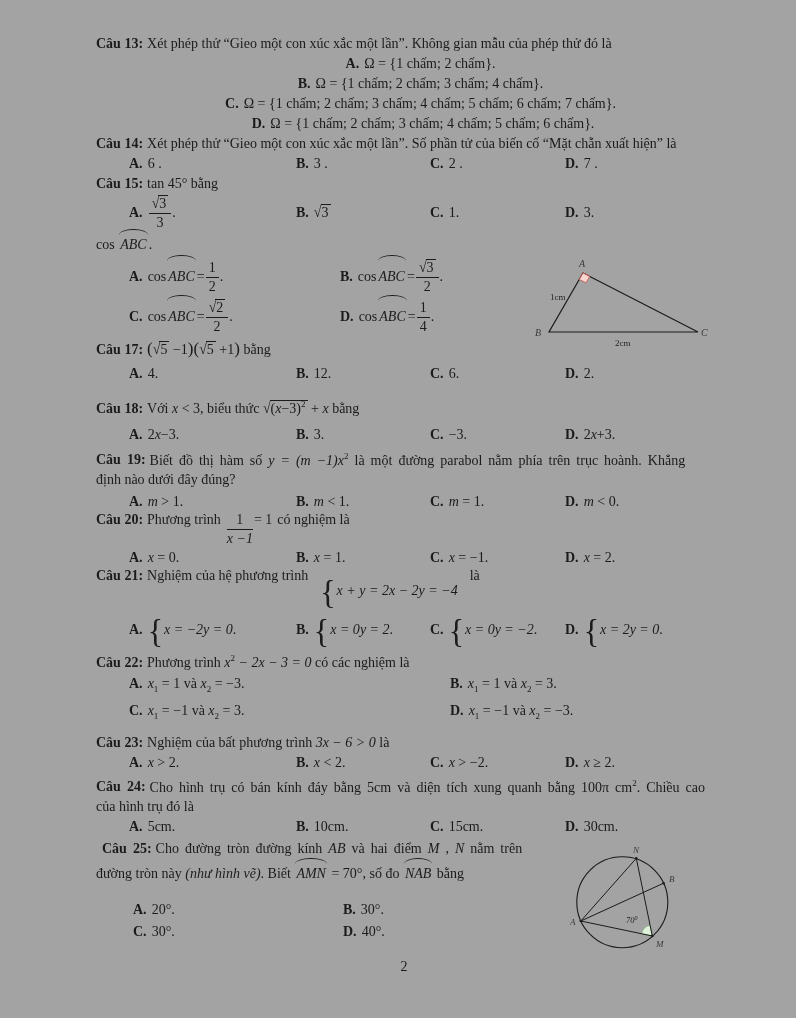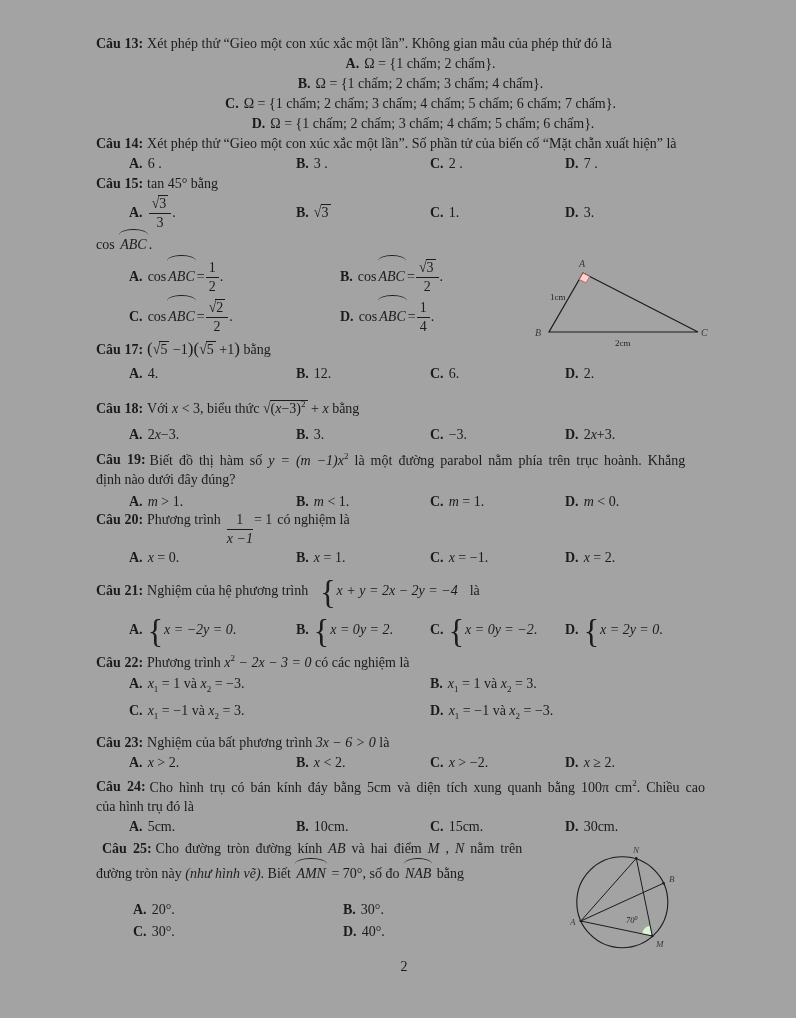--- a/index.html
+++ b/index.html
@@ -7,21 +7,21 @@
   .page{position:relative;width:796px;height:1018px;background:#a3a3a3;overflow:hidden;
         font-family:"Liberation Serif","DejaVu Serif",serif;font-size:14px;color:#1b1b1b;}
   .content{position:absolute;left:96px;top:34px;width:616px;}
   .line{line-height:20px;}
   .ql{font-weight:bold;margin-right:4px;}
   .k{font-weight:bold;margin-right:5px;}
   .it{font-style:italic;}
   .ol{padding-left:33px;line-height:20px;text-align:center;}
   .opts4{display:grid;grid-template-columns:167px 134px 135px 1fr;padding-left:33px;line-height:20px;}
   .opts2a{display:grid;grid-template-columns:211px 1fr;padding-left:33px;}
-  .opts2b{display:grid;grid-template-columns:301px 1fr;padding-left:33px;line-height:21px;}
+  .opts2b{display:grid;grid-template-columns:301px 1fr;padding-left:33px;line-height:21px;gap:20px;}
   .opts2c{display:grid;grid-template-columns:210px 1fr;padding-left:37px;line-height:22px;}
   .ws{word-spacing:2.5px;}
   sup{font-size:9px;}
   sub{font-size:9px;}
   
   .frac{display:inline-block;vertical-align:middle;text-align:center;line-height:1.12;margin:0 1px;}
   .fn{display:block;border-bottom:1px solid #1b1b1b;padding:0 3px 1px;}
   .fd{display:block;padding-top:1px;}
   
   .sqrt{white-space:nowrap;}
@@ -184,21 +184,21 @@
         </div>
       <div class="opts4" style="line-height:20px">
         <span><span class="k">A.</span><span class="it">x</span><span> = 0.</span></span>
         <span><span class="k">B.</span><span class="it">x</span><span> = 1.</span></span>
         <span><span class="k">C.</span><span class="it">x</span><span> = −1.</span></span>
         <span><span class="k">D.</span><span class="it">x</span><span> = 2.</span></span>
       </div>
     </div>
 
     <div>
-      <div style="display:flex;align-items:center;height:46px">
+      <div style="display:flex;height:46px">
           <b class="ql">Câu 21:</b>
           <span style="margin-right:12px">Nghiệm của hệ phương trình</span>
           <span class="sys">
             <span class="sb">{</span>
             <span class="se">
               <span>x + y = 2</span>
               <span>x − 2y = −4</span>
             </span>
           </span>
           <span style="margin-left:12px">là</span>

